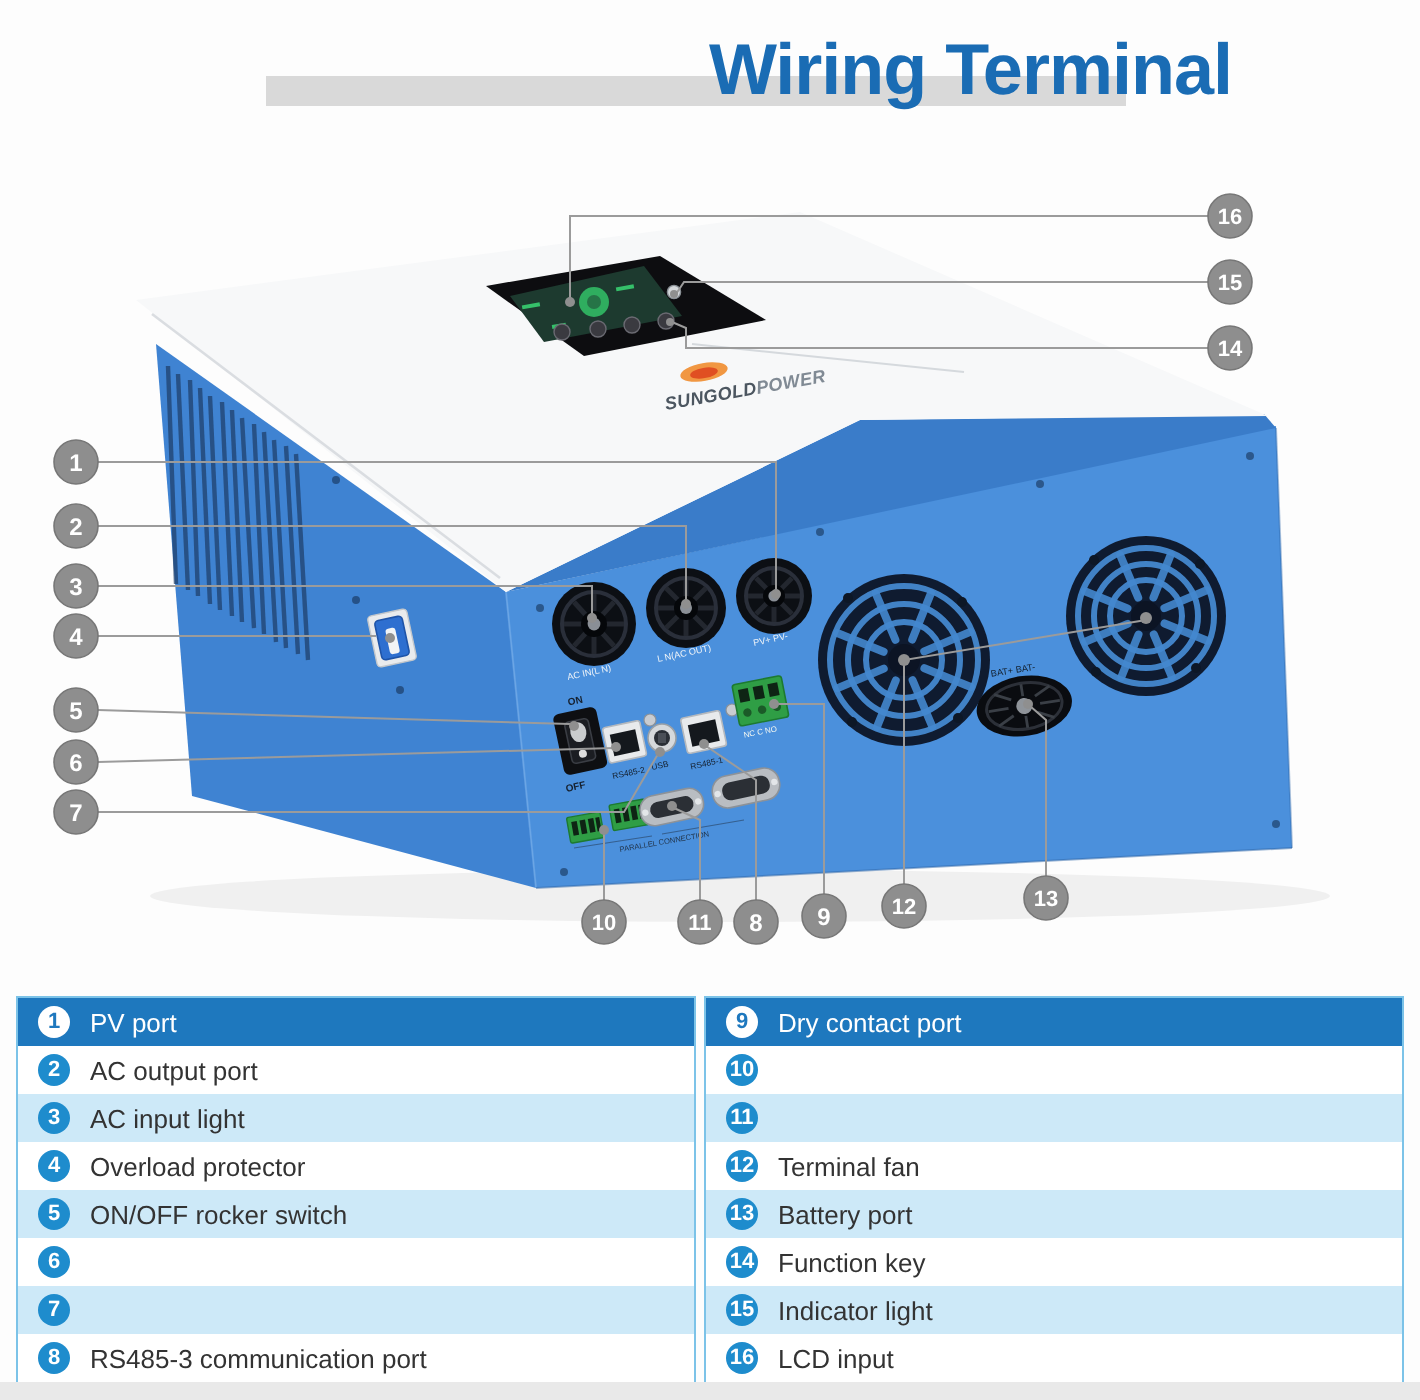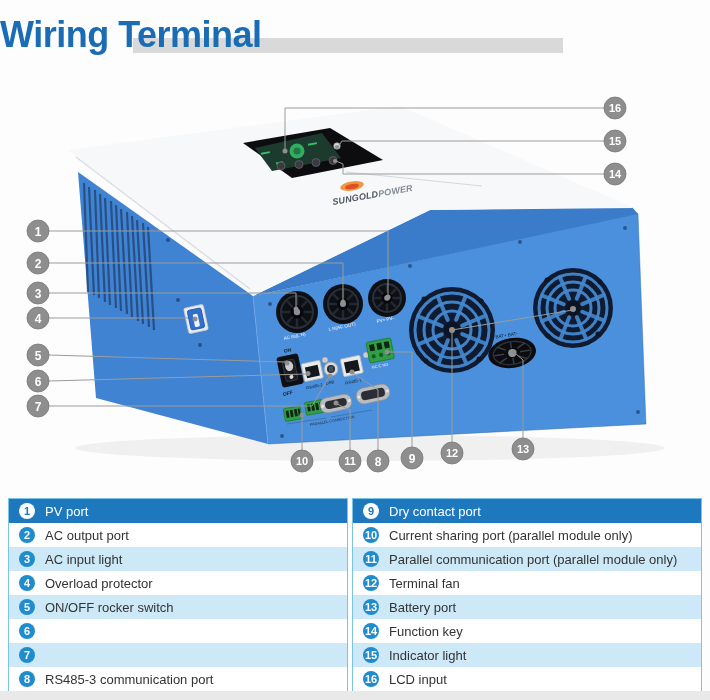--- a/index.html
+++ b/index.html
@@ -1,20 +1,20 @@
 <!DOCTYPE html>
 <html><head>
 <meta charset="utf-8">
 <style>
   html,body{margin:0;padding:0;}
   body{width:710px;height:700px;background:#fcfcfc;font-family:"Liberation Sans",sans-serif;overflow:hidden;}
   .stage{position:relative;width:710px;height:700px;background:#fdfdfd;}
   
   .title-bar{position:absolute;left:133px;top:38px;width:430px;height:15px;background:#d9d9d9;}
-  .page-title{position:absolute;left:0;top:14px;width:616px;text-align:left;
+  .page-title{position:absolute;left:0;top:14px;width:616px;text-align:right;
     font-size:36px;font-weight:bold;letter-spacing:-0.5px;color:#1a6cb4;}
   
   .diagram{position:absolute;left:0;top:0;width:710px;height:498px;}
   
   .legend{position:absolute;top:498px;left:8px;width:694px;display:flex;gap:4px;}
   .legend .col{flex:0 0 auto;border:1px solid #7cc3e8;box-sizing:border-box;background:#fff;}
   .legend .col.left{width:340px;}
   .legend .col.right{width:350px;}
   .lrow{display:flex;align-items:center;height:24px;padding-left:10px;box-sizing:border-box;
     font-size:13px;color:#333;white-space:nowrap;}
@@ -436,25 +436,23 @@
           <span>RS485-3 communication port</span>
         </div>
     </div>
     <div class="col right">
       <div class="lrow hd">
           <span class="badge">9</span>
           <span>Dry contact port</span>
         </div>
       <div class="lrow">
           <span class="badge">10</span>
-          <span>Current sharing port (parallel module only)</span>
         </div>
       <div class="lrow alt">
           <span class="badge">11</span>
-          <span>Parallel communication port (parallel module only)</span>
         </div>
       <div class="lrow">
           <span class="badge">12</span>
           <span>Terminal fan</span>
         </div>
       <div class="lrow alt">
           <span class="badge">13</span>
           <span>Battery port</span>
         </div>
       <div class="lrow">

